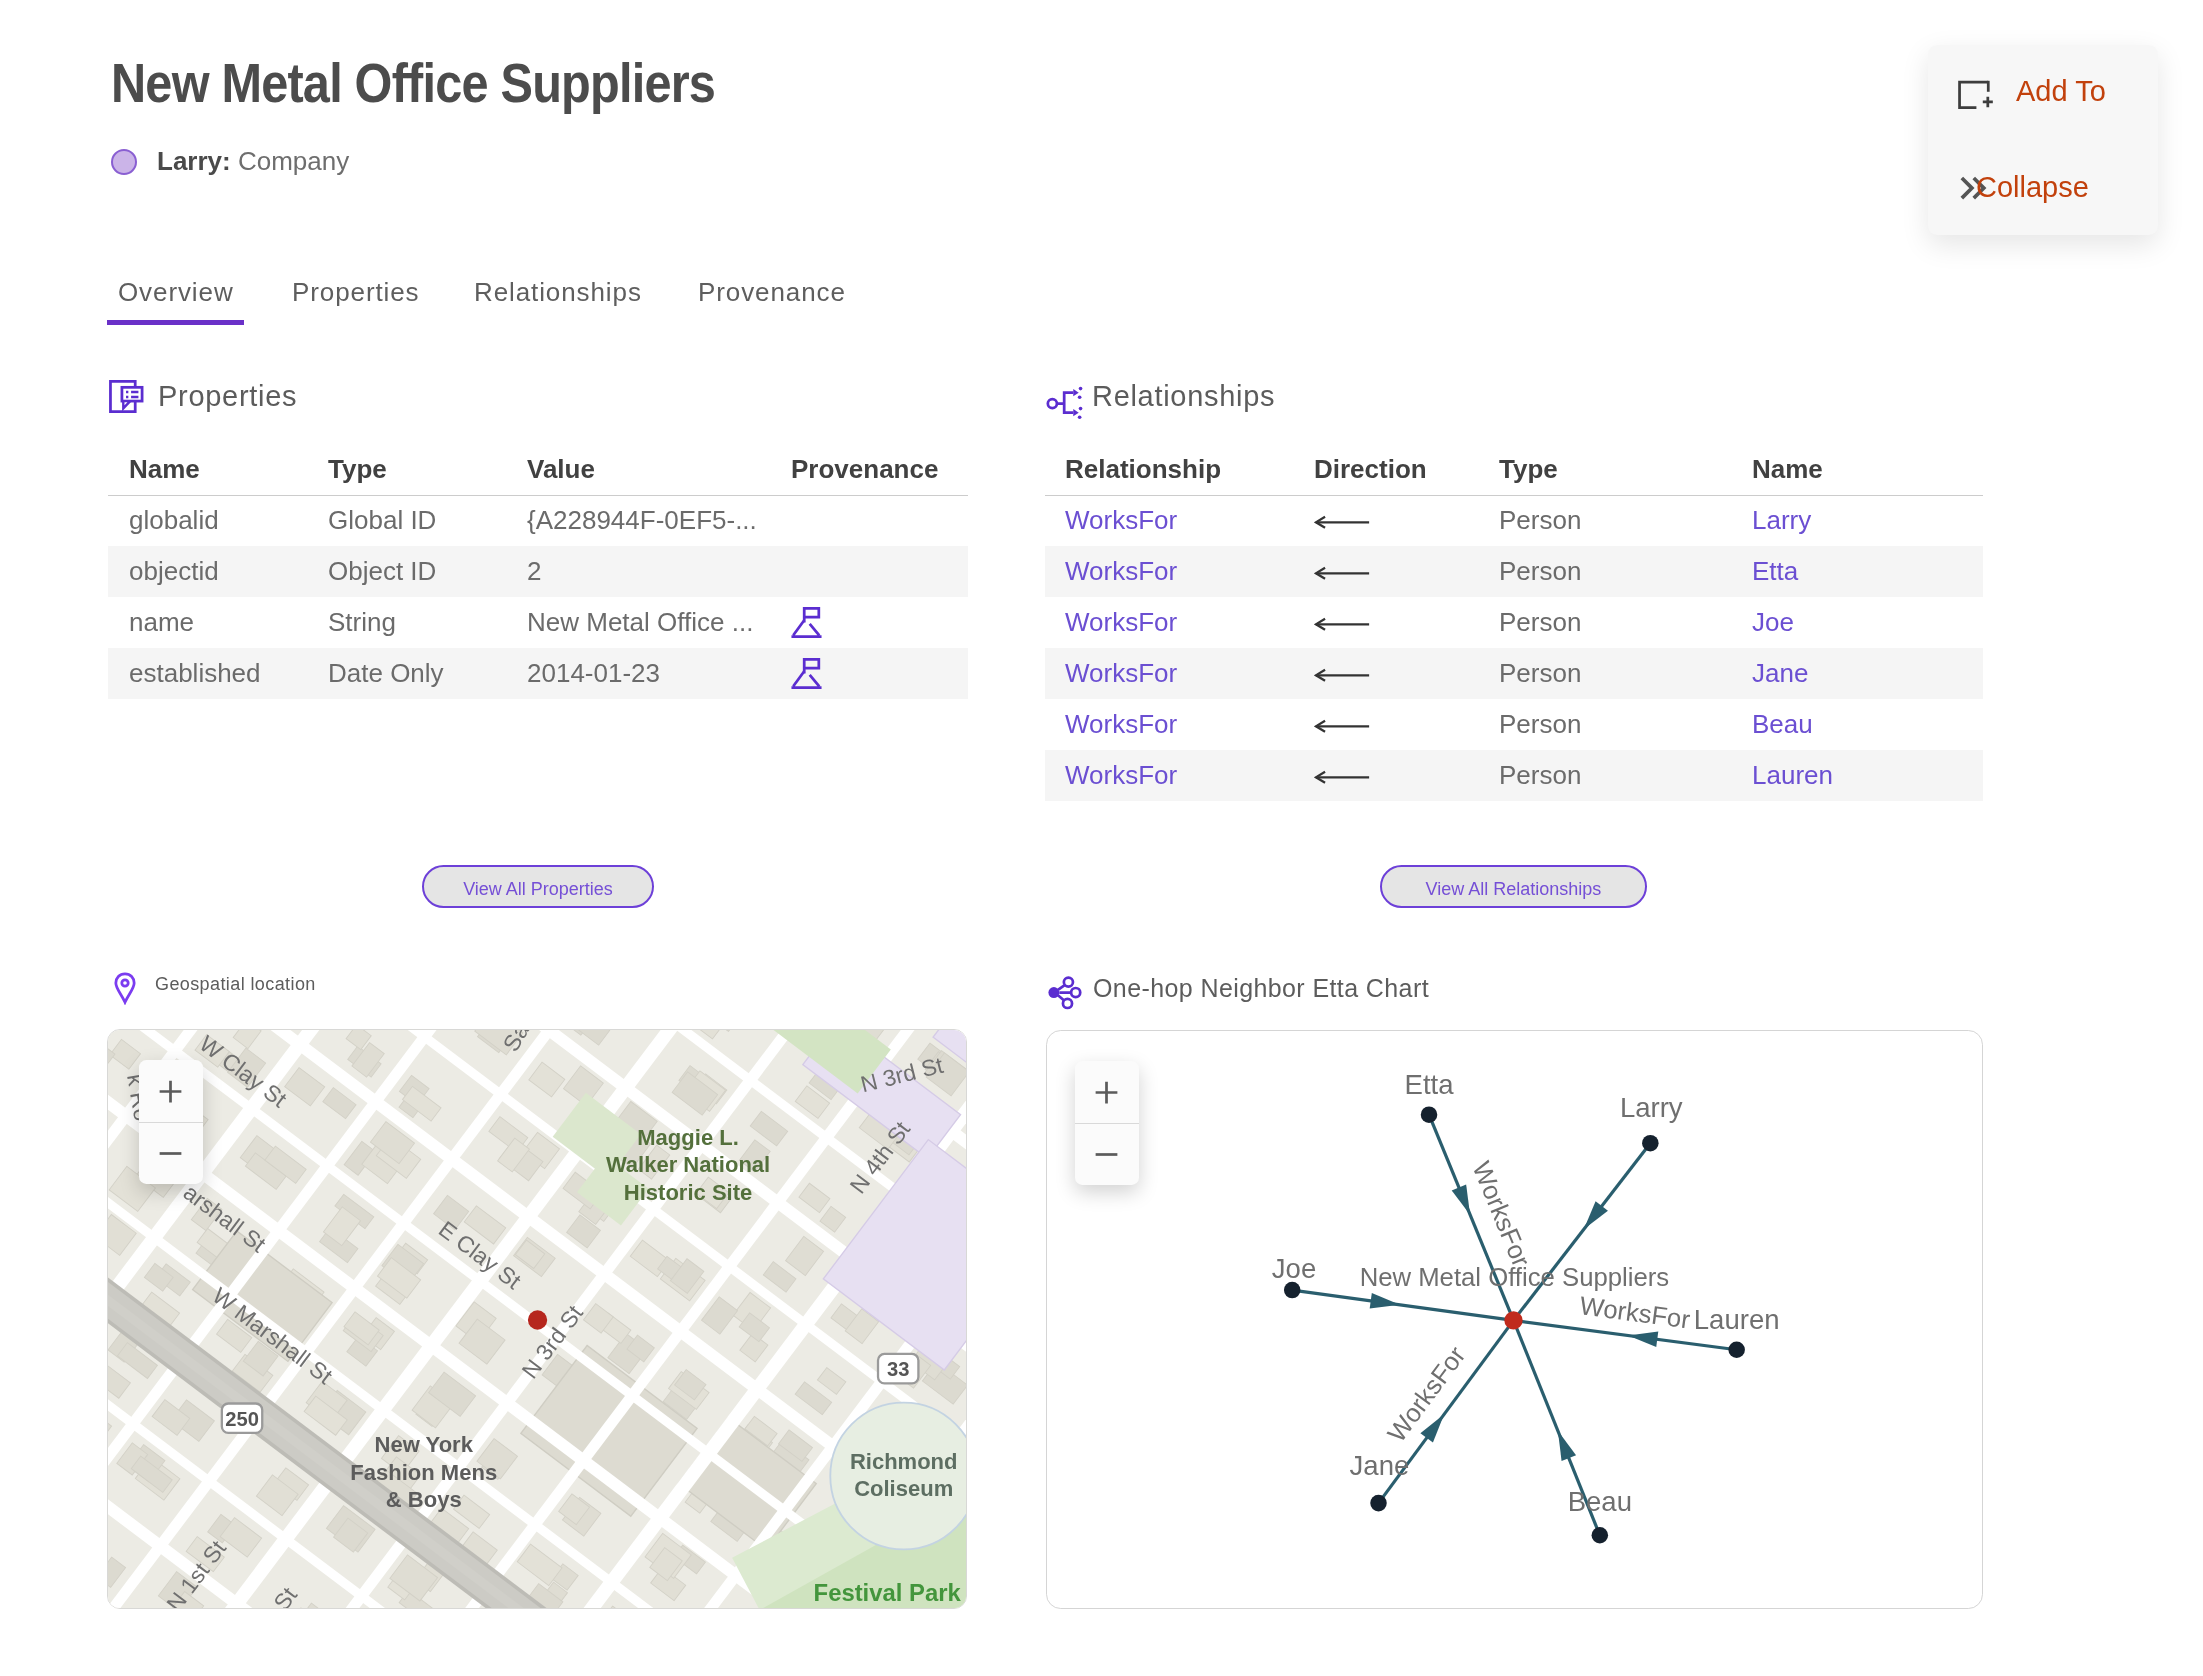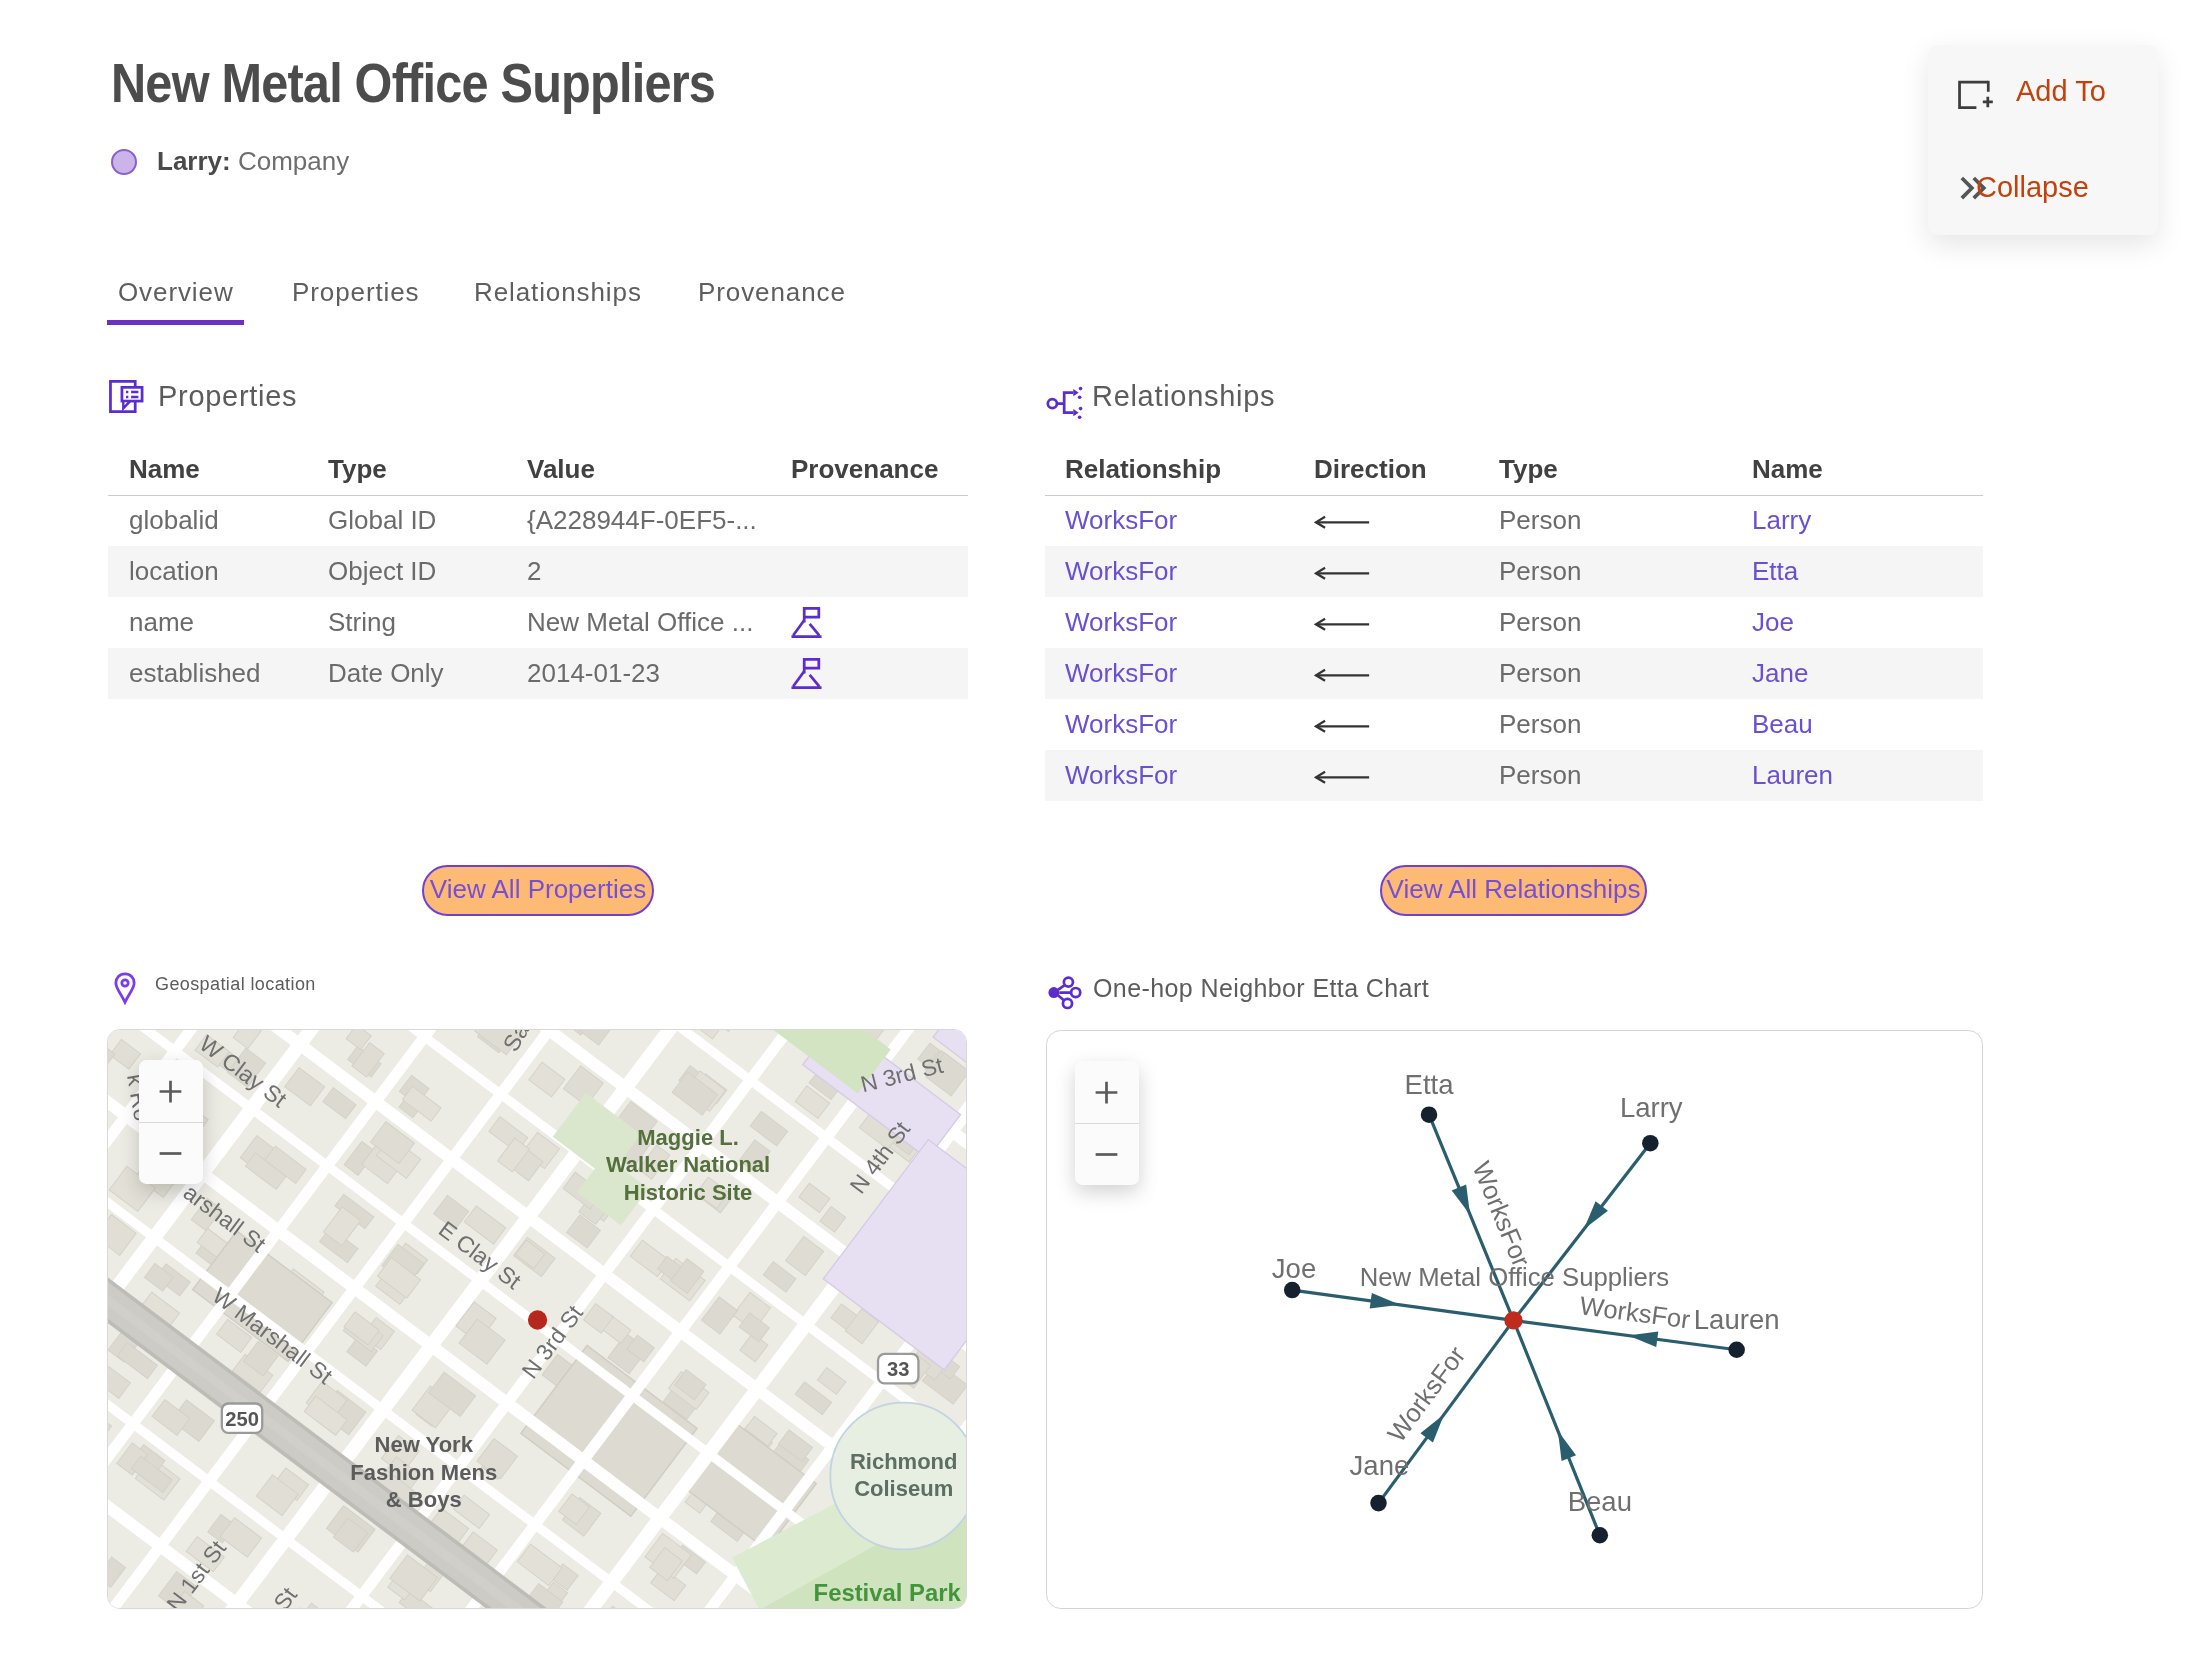--- a/index.html
+++ b/index.html
@@ -23,22 +23,22 @@
   
   table.tbl { border-collapse:collapse; table-layout:fixed; font-size:26px; color:#6b6b6b; }
   table.tbl th { font-size:26px; color:#414141; text-align:left; font-weight:bold;
     padding:0; height:51px; vertical-align:middle; }
   table.tbl td { padding:0; height:51px; vertical-align:middle; }
   table.tbl tbody tr { border:none; }
   table.tbl tbody tr:nth-child(even) { background:#f5f5f5; }
   table.tbl thead tr { border-bottom:1.8px solid #cccccc; }
   .plink { color:#6b4fd2; }
   
-  .pill { position:absolute; height:51px; border:2.3px solid #6d40d8; border-radius:26px;
-    color:#754fd6; font-size:26px; line-height:45px; text-align:center; background:#fdba74; }
+  .pill { position:absolute; height:43px; border:2.3px solid #6d40d8; border-radius:26px;
+    color:#754fd6; font-size:18px; line-height:45px; text-align:center; background:#e5e5e5; }
   
   .mappanel { left:107px; top:1029px; width:860px; height:580px; border-radius:13px;
     overflow:hidden; border:0.9px solid #d8d8d6; }
   .chartpanel { left:1046px; top:1030px; width:937px; height:579px; border-radius:14.7px;
     background:#fff; border:1.8px solid #d5d5d5; }
   .zoomctl { position:absolute; width:64px; height:124px; background:#fbfbfb; border-radius:7.3px;
     box-shadow:0 7.3px 20px rgba(0,0,0,0.18); }
   .zoomctl .zline { position:absolute; left:0; top:62px; width:100%; height:0.9px; background:#d9d9d9; }
 </style>
 </head>
@@ -95,21 +95,21 @@
       </tr>
     </thead>
     <tbody>
       <tr>
         <td style="padding-left:21px;">globalid</td>
         <td>Global ID</td>
         <td>{A228944F-0EF5-...</td>
         <td></td>
       </tr>
       <tr>
-        <td style="padding-left:21px;">location</td>
+        <td style="padding-left:21px;">objectid</td>
         <td>Object ID</td>
         <td>2</td>
         <td></td>
       </tr>
       <tr>
         <td style="padding-left:21px;">name</td>
         <td>String</td>
         <td>New Metal Office ...</td>
         <td><svg width="31" height="35" viewBox="0 0 34 38" style="vertical-align:middle;">
 <path d="M2.5 33 L14.5 16.5 M31 33 L20.5 20.5 M0.5 34.5 L33.5 34.5" stroke="#5b2dd0" stroke-width="3" fill="none"></path>

